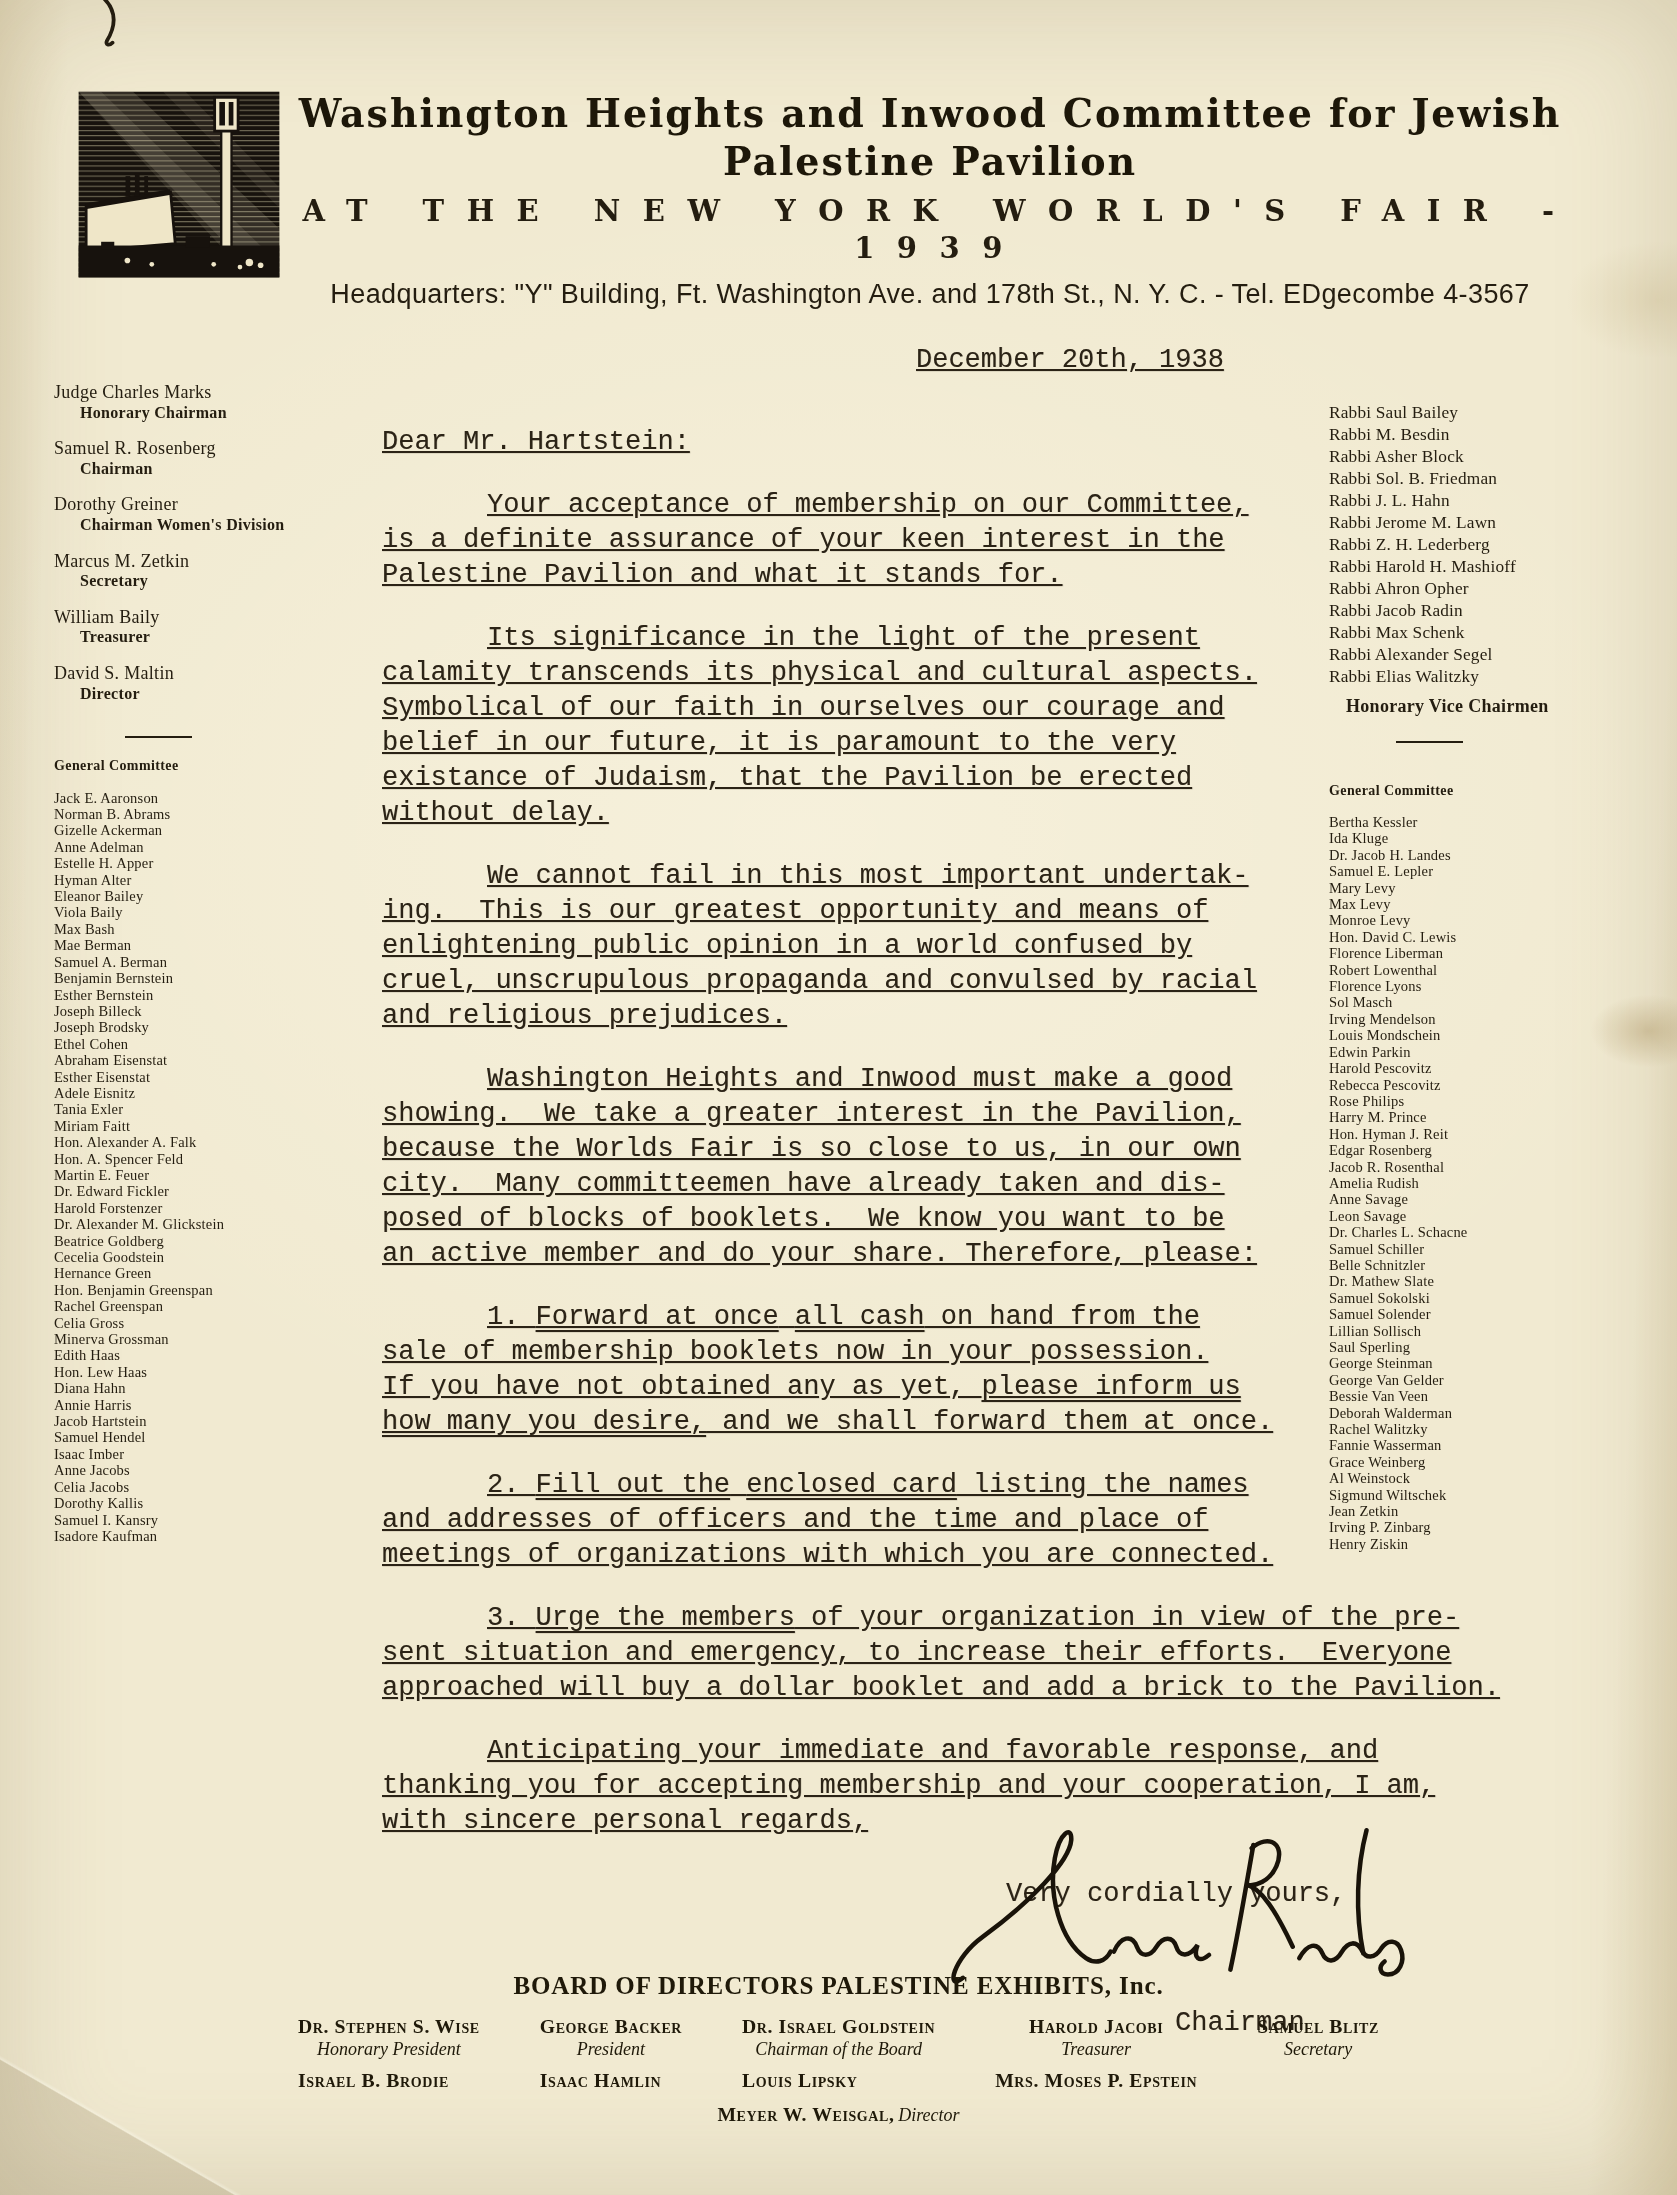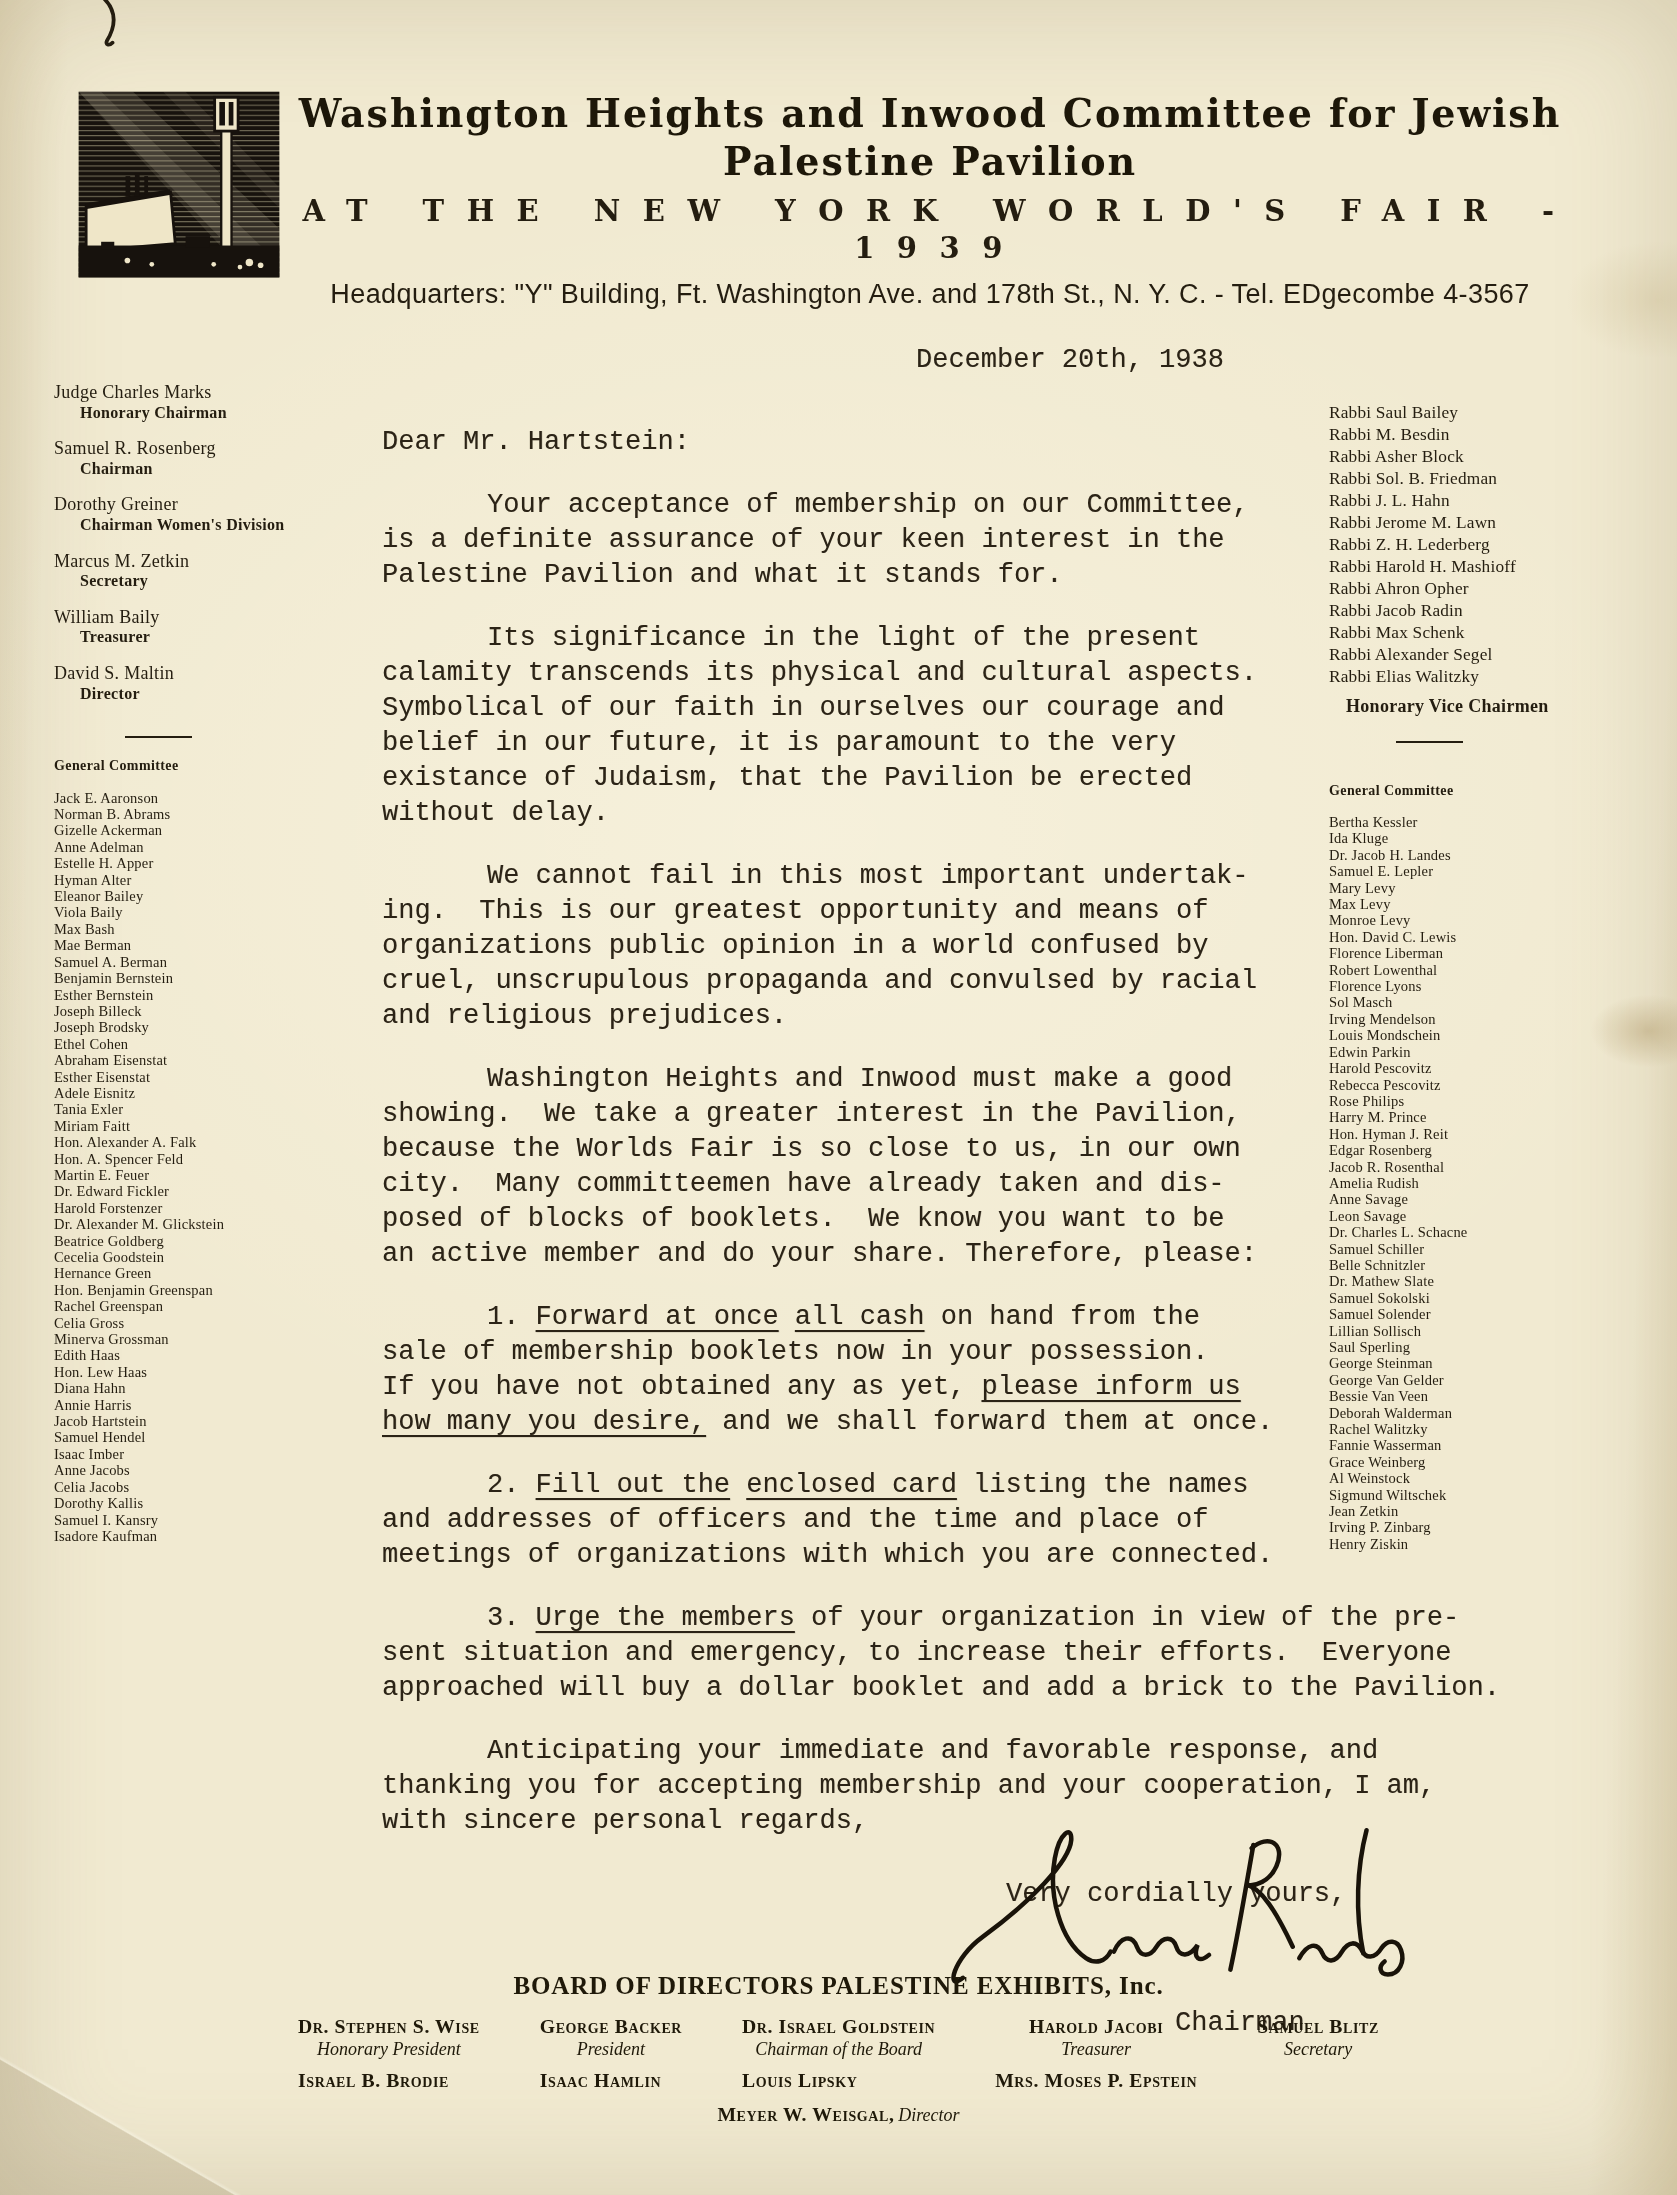--- a/index.html
+++ b/index.html
@@ -44,21 +44,21 @@
   .name-list{margin-top:12px;}
   .name-list .nm{font-size:14.5px;line-height:16.4px;letter-spacing:0.2px;white-space:nowrap;}
   .rabbi-list .nm{font-size:17.3px;line-height:22px;letter-spacing:0.2px;white-space:nowrap;}
   .hvc{font-size:18px;font-weight:700;margin-top:7.5px;padding-left:17px;letter-spacing:0.3px;}
   .right-col .side-rule{margin:24px 0 0 67px;}
   .right-col .side-heading{margin-top:37px;}
 
   
   .body-col{position:absolute;left:382px;top:343px;width:1199px;
     font-family:"Liberation Mono", monospace;font-size:27px;line-height:35px;color:#2b2316;
-    text-shadow:0.4px 0.4px 0 rgba(43,35,22,.28);}
+    text-shadow:0.4px 0.4px 0 rgba(43,35,22,.28);text-decoration:underline;}
   .date-line{margin-left:534px;white-space:pre;}
   .salutation{margin-top:47px;white-space:pre;}
   .letter-block{margin-top:28px;}
   .letter-block .line{white-space:pre;}
   .letter-block .line:first-child{padding-left:105px;}
   u{text-decoration-thickness:2.3px;text-underline-offset:5.6px;}
 
   .sig-area{position:relative;height:234px;margin-top:5.6px;text-align:right;}
   .valediction{position:absolute;left:624px;top:32px;white-space:pre;}
   #signature-svg{position:absolute;left:558px;top:-28px;}
@@ -283,21 +283,21 @@
           <div class="line">Its significance in the light of the present</div>
           <div class="line">calamity transcends its physical and cultural aspects.</div>
           <div class="line">Symbolical of our faith in ourselves our courage and</div>
           <div class="line">belief in our future, it is paramount to the very</div>
           <div class="line">existance of Judaism, that the Pavilion be erected</div>
           <div class="line">without delay.</div>
         </div>
         <div class="letter-block para">
           <div class="line">We cannot fail in this most important undertak-</div>
           <div class="line">ing.  This is our greatest opportunity and means of</div>
-          <div class="line">organizations public opinion in a world confused by</div>
+          <div class="line">enlightening public opinion in a world confused by</div>
           <div class="line">cruel, unscrupulous propaganda and convulsed by racial</div>
           <div class="line">and religious prejudices.</div>
         </div>
         <div class="letter-block para">
           <div class="line">Washington Heights and Inwood must make a good</div>
           <div class="line">showing.  We take a greater interest in the Pavilion,</div>
           <div class="line">because the Worlds Fair is so close to us, in our own</div>
           <div class="line">city.  Many committeemen have already taken and dis-</div>
           <div class="line">posed of blocks of booklets.  We know you want to be</div>
           <div class="line">an active member and do your share. Therefore, please:</div>

